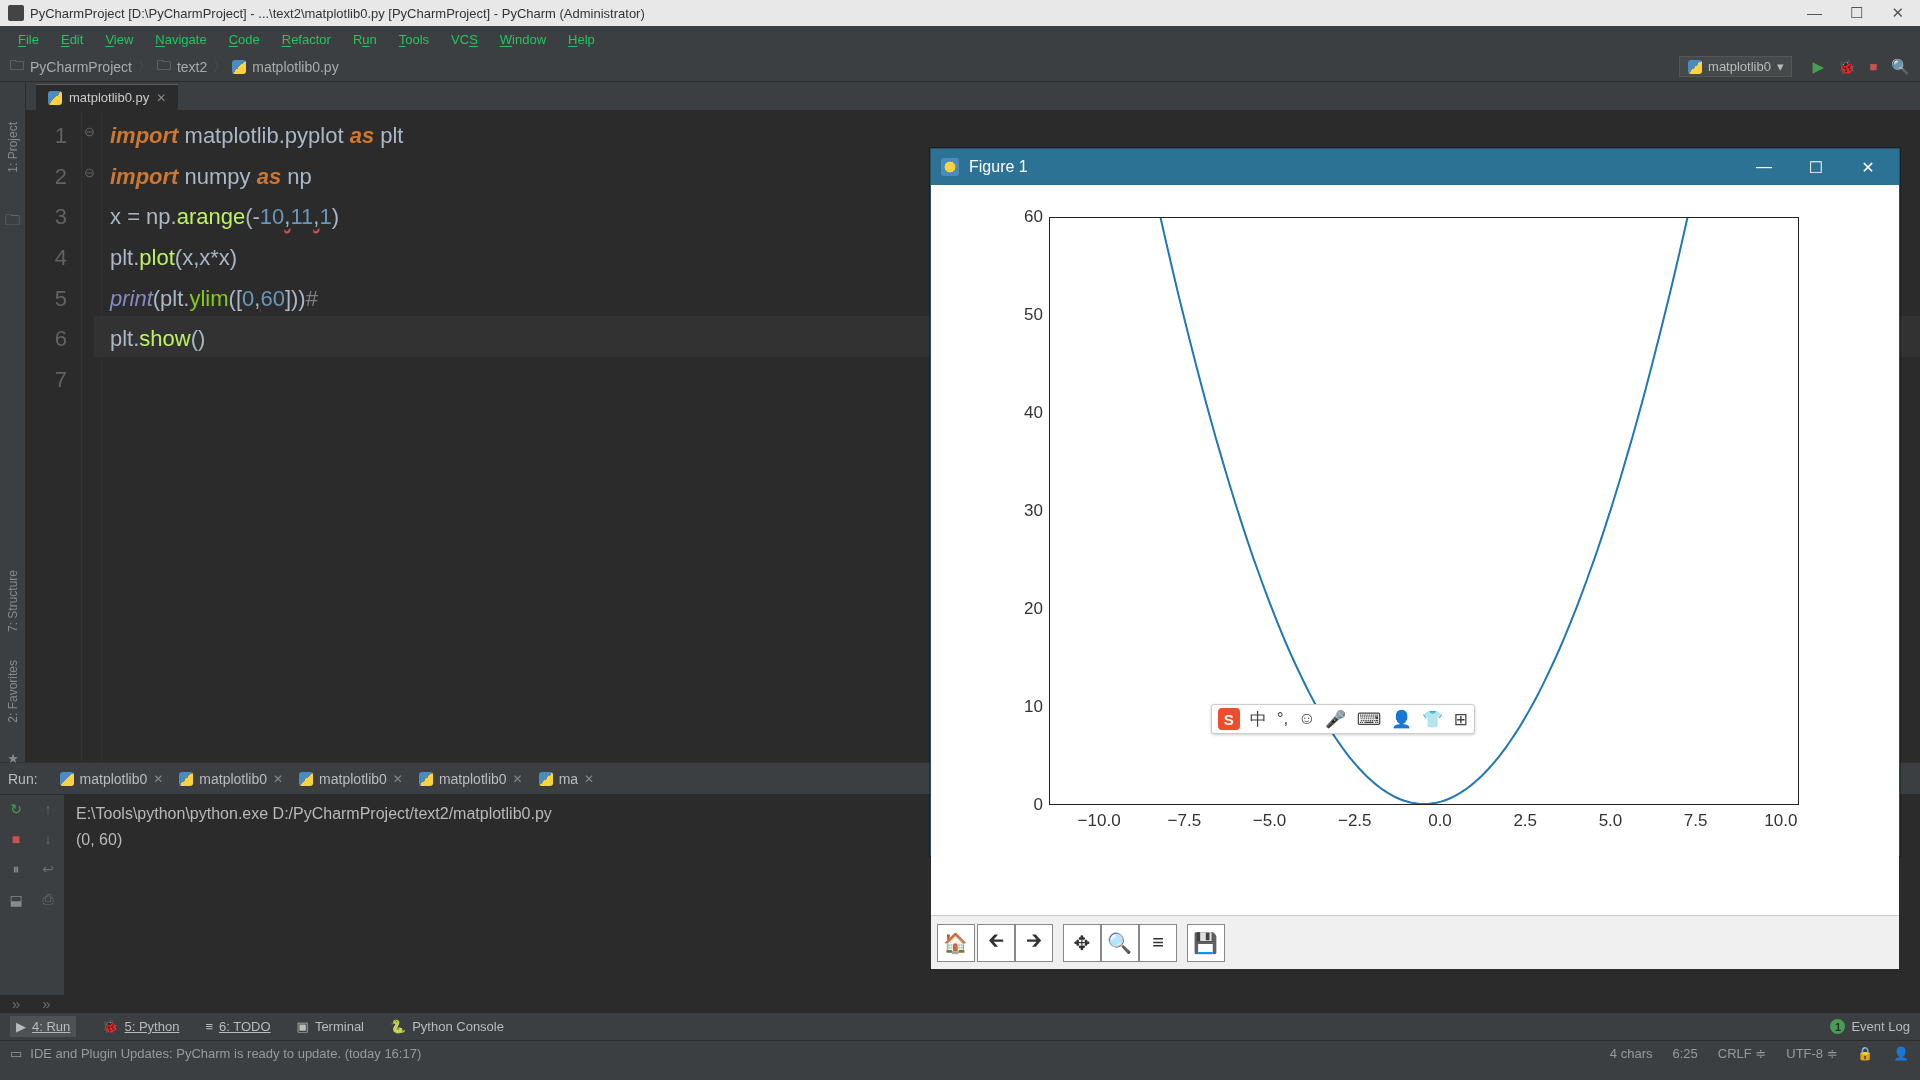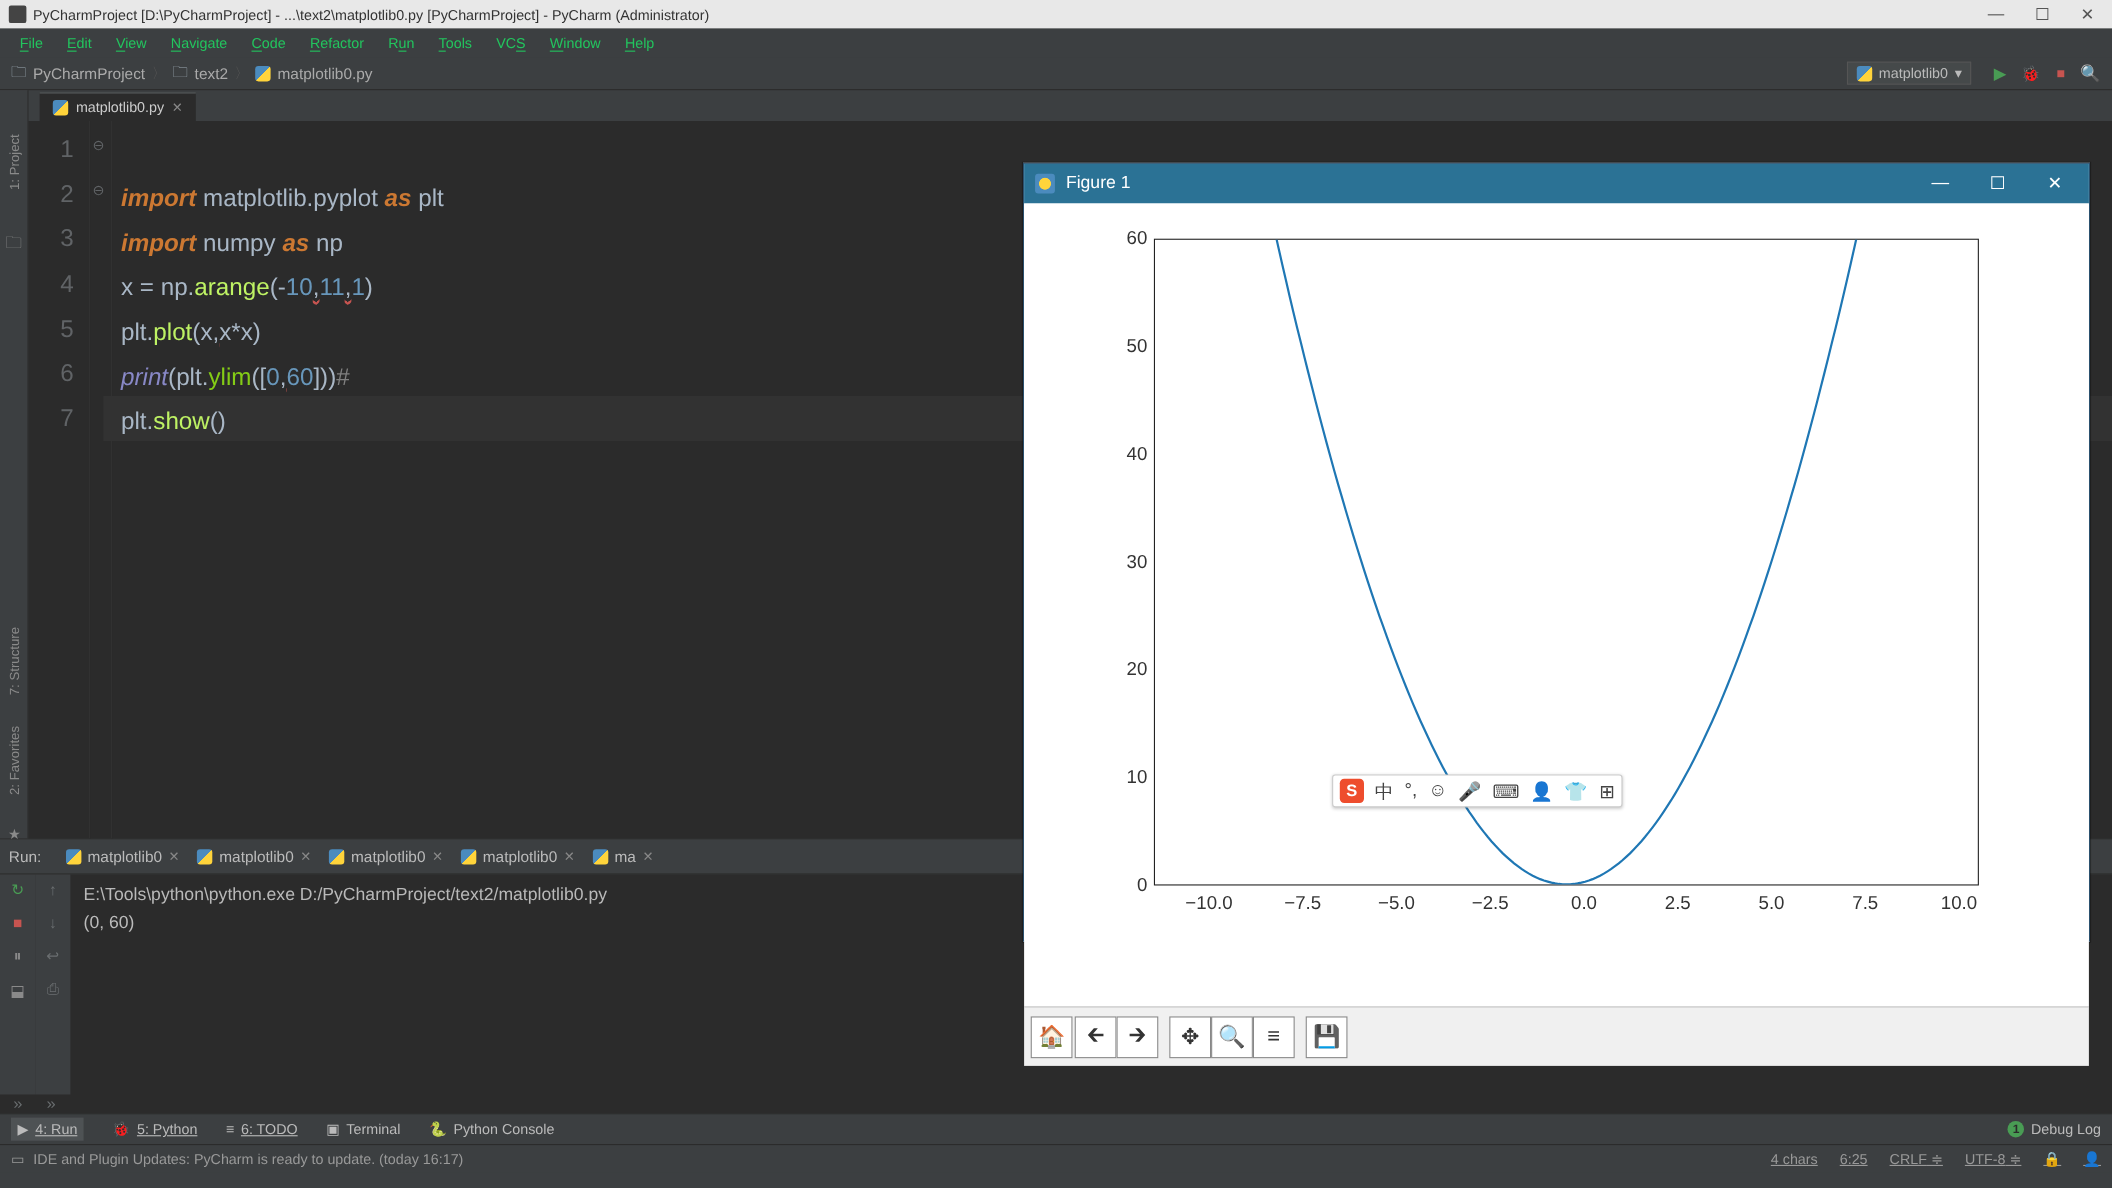--- a/index.html
+++ b/index.html
@@ -41,21 +41,21 @@
 .editor-tabs { height: 28px; background: #3c3f41; display: flex; align-items: flex-end; padding-left: 10px; }
 .editor-tab { background: #515658; color: #ccc; padding: 5px 12px; display: flex; align-items: center; gap: 7px; font-size: 13px; border-top: 1px solid #5a5f61;}
 .editor-tab.active { background: #2b2b2b; }
 .editor-tab .tab-close { color: #888; font-size: 12px;}
 .editor-tab .py-icon-sm { display:inline-block; width:14px; height:14px; background:linear-gradient(135deg,#4b8bbe 50%,#ffd43b 50%); border-radius:3px;}
 
 .code-body { flex: 1; display: flex; font-family: "JetBrains Mono","Consolas",monospace; font-size: 22px; line-height: 1.85; position: relative; overflow: hidden;}
 .gutter-numbers { width: 56px; background: #2b2b2b; color: #606366; text-align: right; padding: 6px 14px 0 0; border-right: 1px solid #323232; }
 .fold-gutter { width: 20px; background: #2b2b2b; border-right: 1px solid #323232; position: relative;}
 .fold-mark { position: absolute; color: #606366; font-size: 13px; left: 2px;}
-.code-lines { flex: 1; padding: 6px 16px 0 8px; background: #2b2b2b; white-space: pre; color: #a9b7c6; position: relative; margin-top: 44px;}
+.code-lines { flex: 1; padding: 6px 16px 0 8px; background: #2b2b2b; white-space: pre; color: #a9b7c6; position: relative;}
 .code-lines .hl-line { position: absolute; left: -8px; right: 0; height: 41px; background: #323232; z-index: 0;}
 .code-lines .code-ln { position: relative; z-index: 1; }
 .kw { color: #cc7832; font-style: italic; font-weight: 600;}
 .fn { color: #bef264; }
 .fn2 { color: #84cc16; }
 .num { color: #6897bb; }
 .op { color: #a9b7c6; }
 .com { color: #808080; }
 .ident { color: #a9b7c6; }
 .builtin { color: #8888c6; font-style: italic;}
@@ -84,21 +84,21 @@
 
 .bottom-tools { height: 28px; background: #3c3f41; display: flex; align-items: center; padding: 0 10px; gap: 26px; border-top: 1px solid #2b2b2b;}
 .bottom-tools .btool { color: #bbb; font-size: 13px; display:flex; align-items:center; gap:6px;}
 .bottom-tools .btool.active { background: #4e5254; padding: 3px 6px;}
 .bottom-tools .spacer{flex:1;}
 .bottom-tools .badge{width:15px;height:15px;border-radius:50%;background:#499c54;color:#2b2b2b;font-weight:bold;display:inline-flex;align-items:center;justify-content:center;font-size:11px;}
 
 
 .statusbar { height: 26px; background: #3c3f41; border-top: 1px solid #2b2b2b; display: flex; align-items: center; padding: 0 10px; color: #999; font-size: 13px;}
 .statusbar .msg{flex:1; display:flex; align-items:center; gap:8px;}
-.statusbar .right{display:flex; gap:20px; align-items:center;text-decoration:underline;}
+.statusbar .right{display:flex; gap:20px; align-items:center;}
 .statusbar .lock{color:#9aa7b0;}
 
 
 .figure-window { position: absolute; left: 930px; top: 148px; width: 970px; height: 708px; background: #fff; border: 1px solid #2b506e; box-shadow: 0 0 0 1px rgba(0,0,0,0.3);}
 .fig-titlebar { height: 36px; background: #2b7295; display: flex; align-items: center; padding: 0 10px; gap: 10px; color: #fff; font-size: 16px;}
 .fig-titlebar .fig-icon{width:18px;height:18px;background:radial-gradient(circle,#ffd43b 40%,#4b8bbe 45%);border-radius:3px;}
 .fig-titlebar .fig-title{flex:1;}
 .fig-titlebar .win-btn{width:42px;text-align:center;color:#fff;font-size:16px;}
 .fig-canvas { height: 730px; background: #fff; position: relative;}
 .fig-toolbar { height: 54px; background: #f0f0f0; border-top: 1px solid #ccc; display: flex; align-items: center; padding: 0 6px; gap: 2px;}
@@ -270,21 +270,21 @@
 
 <div class="bottom-tools">
   <span class="btool active">▶ <u>4: Run</u></span>
   <span class="btool">🐞 <u>5: Python</u></span>
   <span class="btool">≡ <u>6: TODO</u></span>
   <span class="btool">▣ <span>Terminal</span></span>
   <span class="btool">🐍 <span>Python Console</span></span>
   <div class="spacer"></div>
   <span class="btool">
       <span class="badge">1</span> 
-      <span>Debug Log</span>
+      <span>Event Log</span>
     </span>
 </div>
 
 <div class="statusbar">
   <div class="msg">
       <span>▭</span>
       <span>IDE and Plugin Updates: PyCharm is ready to update. (today 16:17)</span>
     </div>
   <div class="right">
     <span>4 chars</span>

